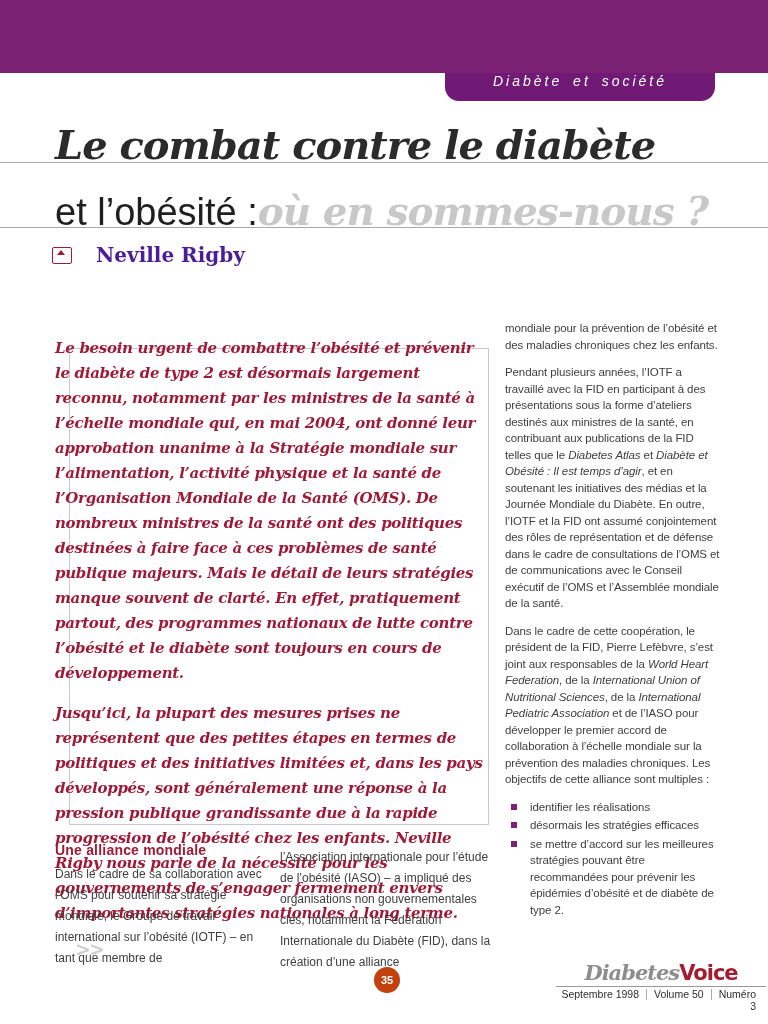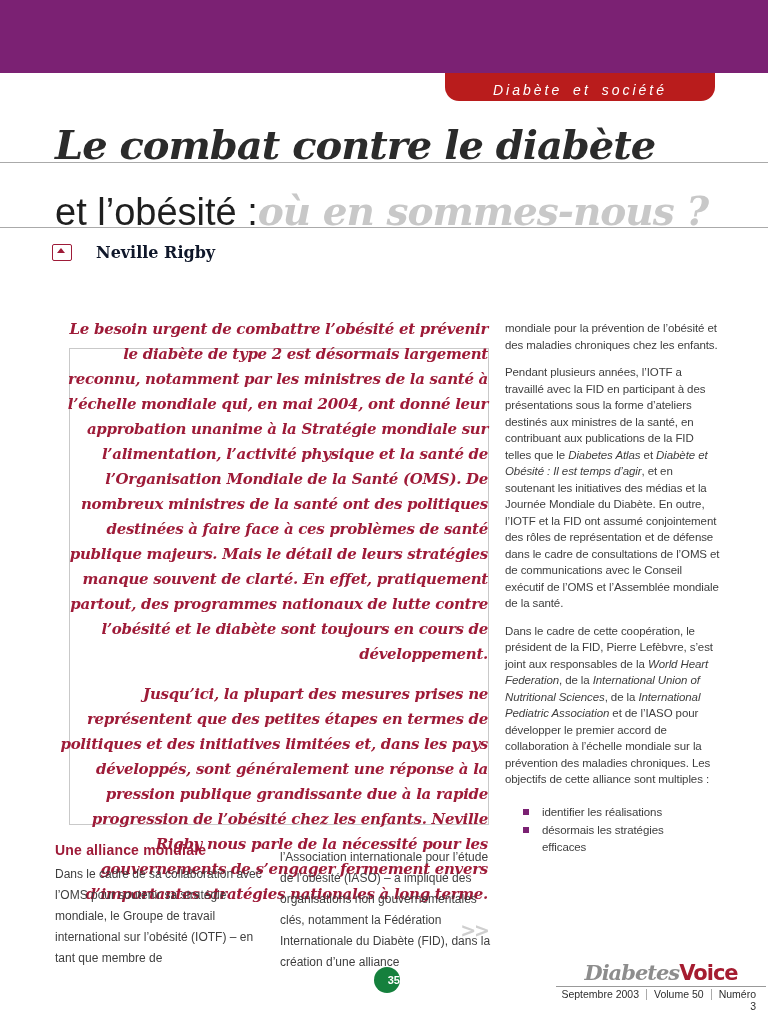--- a/index.html
+++ b/index.html
@@ -2,22 +2,22 @@
 <html><head>
 <meta charset="utf-8">
 <style>
   html,body{margin:0;padding:0;background:#ffffff;}
   body{width:768px;height:1024px;position:relative;overflow:hidden;
        font-family:"Liberation Sans",sans-serif;-webkit-font-smoothing:antialiased;}
   .abs{position:absolute;}
 
   
   .topbar{left:0;top:0;width:768px;height:73px;background:#7b2173;}
-  .cat-tab{left:445px;top:73px;width:270px;height:28px;background:#b91c1c;
-           border-radius:0 0 14px 14px;display:flex;align-items:flex-end;justify-content:center;}
+  .cat-tab{left:445px;top:73px;width:270px;height:28px;background:#701a75;
+           border-radius:0 0 14px 14px;display:flex;align-items:flex-start;justify-content:center;}
   .cat-tab span{color:#ffffff;font-style:italic;font-size:14px;letter-spacing:3px;
                 word-spacing:4px;padding-bottom:3px;}
 
   
   .hairline{left:0;width:768px;height:1px;background:#aaaaaa;}
   .hl1{top:162px;} .hl2{top:227px;}
   .title1{left:55px;top:121px;font-family:"DejaVu Serif",serif;font-style:italic;
           font-weight:bold;font-size:40px;color:#2b2b2b;white-space:nowrap;letter-spacing:-1px;}
   .title2{left:55px;top:188px;white-space:nowrap;}
   .title2 .dark{font-family:"Liberation Sans",sans-serif;font-weight:400;font-size:38px;
@@ -25,49 +25,49 @@
   .title2 .light{font-family:"DejaVu Serif",serif;font-style:italic;font-weight:bold;
                  font-size:39px;color:#c8c8c8;letter-spacing:-1px;}
 
   
   .author-row{left:52px;top:243px;display:flex;align-items:center;}
   .env-icon{width:18px;height:15px;border:1.6px solid #9e1b38;border-radius:2px;
             position:relative;margin-right:24px;}
   .env-icon::after{content:"";position:absolute;left:3.5px;top:2.5px;width:0;height:0;
             border-left:4.5px solid transparent;border-right:4.5px solid transparent;
             border-bottom:5px solid #9e1b38;}
-  .author-name{font-family:"DejaVu Serif",serif;font-weight:bold;font-size:16px;color:#0f172a;}
+  .author-name{font-family:"DejaVu Serif",serif;font-weight:bold;font-size:20px;color:#4c1d95;}
 
   
   .intro-frame{left:69px;top:348px;width:418px;height:475px;border:1px solid #c9c9c9;}
-  .intro-text{left:55px;top:317px;width:433px;color:#9e1b38;
+  .intro-text{left:55px;top:336px;width:433px;color:#9e1b38;
               font-family:"DejaVu Serif",serif;font-style:italic;font-weight:bold;
-              font-size:15px;line-height:25px;letter-spacing:-0.3px;text-align:right;}
+              font-size:15px;line-height:25px;letter-spacing:-0.3px;}
   .intro-text p{margin:0 0 15px 0;}
   .more-marker{margin-left:20px;color:#cfcfcf;font-family:"DejaVu Sans",sans-serif;
                font-weight:bold;font-size:19px;letter-spacing:-2px;line-height:16px;}
 
   
   .right-col{left:505px;top:320px;width:217px;color:#3e3e3e;
              font-size:11.5px;line-height:16.5px;letter-spacing:-0.1px;}
   .right-col p{margin:0 0 11px 0;}
   .right-col .it{font-style:italic;}
-  .bullet-list{margin:16px;}
+  .bullet-list{margin:4px;}
   .bullet-item{display:flex;margin:0 0 2px 0;}
   .bullet-sq{flex:0 0 auto;width:6px;height:6px;background:#7b2173;margin:5px 13px 0 2px;}
 
   
   .alliance-head{left:55px;top:842px;width:220px;color:#9e1b38;font-weight:bold;
                  font-size:14px;letter-spacing:0.2px;}
   .alliance-col1{left:55px;top:864px;width:218px;color:#3e3e3e;font-size:12px;line-height:21px;}
   .alliance-col2{left:280px;top:847px;width:222px;color:#3e3e3e;font-size:12px;line-height:21px;}
 
   
   .page-circle{left:374px;top:967px;width:26px;height:26px;border-radius:50%;
-               background:#15803d;display:flex;align-items:center;justify-content:flex-end;
+               background:#c2410c;display:flex;align-items:center;justify-content:center;
                color:#ffffff;font-size:11px;font-weight:bold;}
   .footer-logo-block{left:556px;top:960px;width:210px;text-align:center;
                      border-bottom:1px solid #999999;padding-bottom:1px;}
   .logo-gray{font-family:"DejaVu Serif",serif;font-style:italic;font-weight:bold;
              font-size:21px;color:#8d8d8d;letter-spacing:-1px;}
   .logo-red{font-family:"DejaVu Sans",sans-serif;font-weight:bold;font-size:21px;
             color:#a51c30;letter-spacing:-1px;}
   .footer-issue{left:556px;top:988px;width:200px;text-align:right;color:#2e2e2e;
                 font-size:10.5px;letter-spacing:0px;}
   .issue-sep{display:inline-block;width:1px;height:11px;background:#aaaaaa;
@@ -106,28 +106,32 @@
   <p><span>Dans le cadre de cette coopération, le président de la FID, Pierre Lefèbvre, s’est joint aux responsables de la </span><span class="it">World Heart Federation</span><span>, de la </span><span class="it">International Union of Nutritional Sciences</span><span>, de la </span><span class="it">International Pediatric Association</span><span> et de l’IASO pour développer le premier accord de collaboration à l’échelle mondiale sur la prévention des maladies chroniques. Les objectifs de cette alliance sont multiples :</span></p>
   <div class="bullet-list">
     <div class="bullet-item">
       <span class="bullet-sq"></span>
       <span>identifier les réalisations</span>
     </div>
     <div class="bullet-item">
       <span class="bullet-sq"></span>
       <span>désormais les stratégies efficaces</span>
     </div>
+    <div class="bullet-item">
+      <span class="bullet-sq"></span>
+      <span>se mettre d’accord sur les meilleures stratégies pouvant être recommandées pour prévenir les épidémies d’obésité et de diabète de type 2.</span>
+    </div>
   </div>
 </div>
 
 <div class="abs alliance-head">Une alliance mondiale</div>
 <div class="abs alliance-col1">Dans le cadre de sa collaboration avec l’OMS pour soutenir sa stratégie mondiale, le Groupe de travail international sur l’obésité (IOTF) – en tant que membre de</div>
 <div class="abs alliance-col2">l’Association internationale pour l’étude de l’obésité (IASO) – a impliqué des organisations non gouvernementales clés, notamment la Fédération Internationale du Diabète (FID), dans la création d’une alliance</div>
 
 <div class="abs page-circle">
   <span>35</span>
 </div>
 <div class="abs footer-logo-block">
   <span class="logo-gray">Diabetes</span><span class="logo-red">Voice</span>
 </div>
 <div class="abs footer-issue">
-  <span>Septembre 2003</span><span class="issue-sep"></span><span>Volume 50</span><span class="issue-sep"></span><span>Numéro 3</span>
+  <span>Septembre 1998</span><span class="issue-sep"></span><span>Volume 50</span><span class="issue-sep"></span><span>Numéro 3</span>
 </div>
 
 </body></html>

